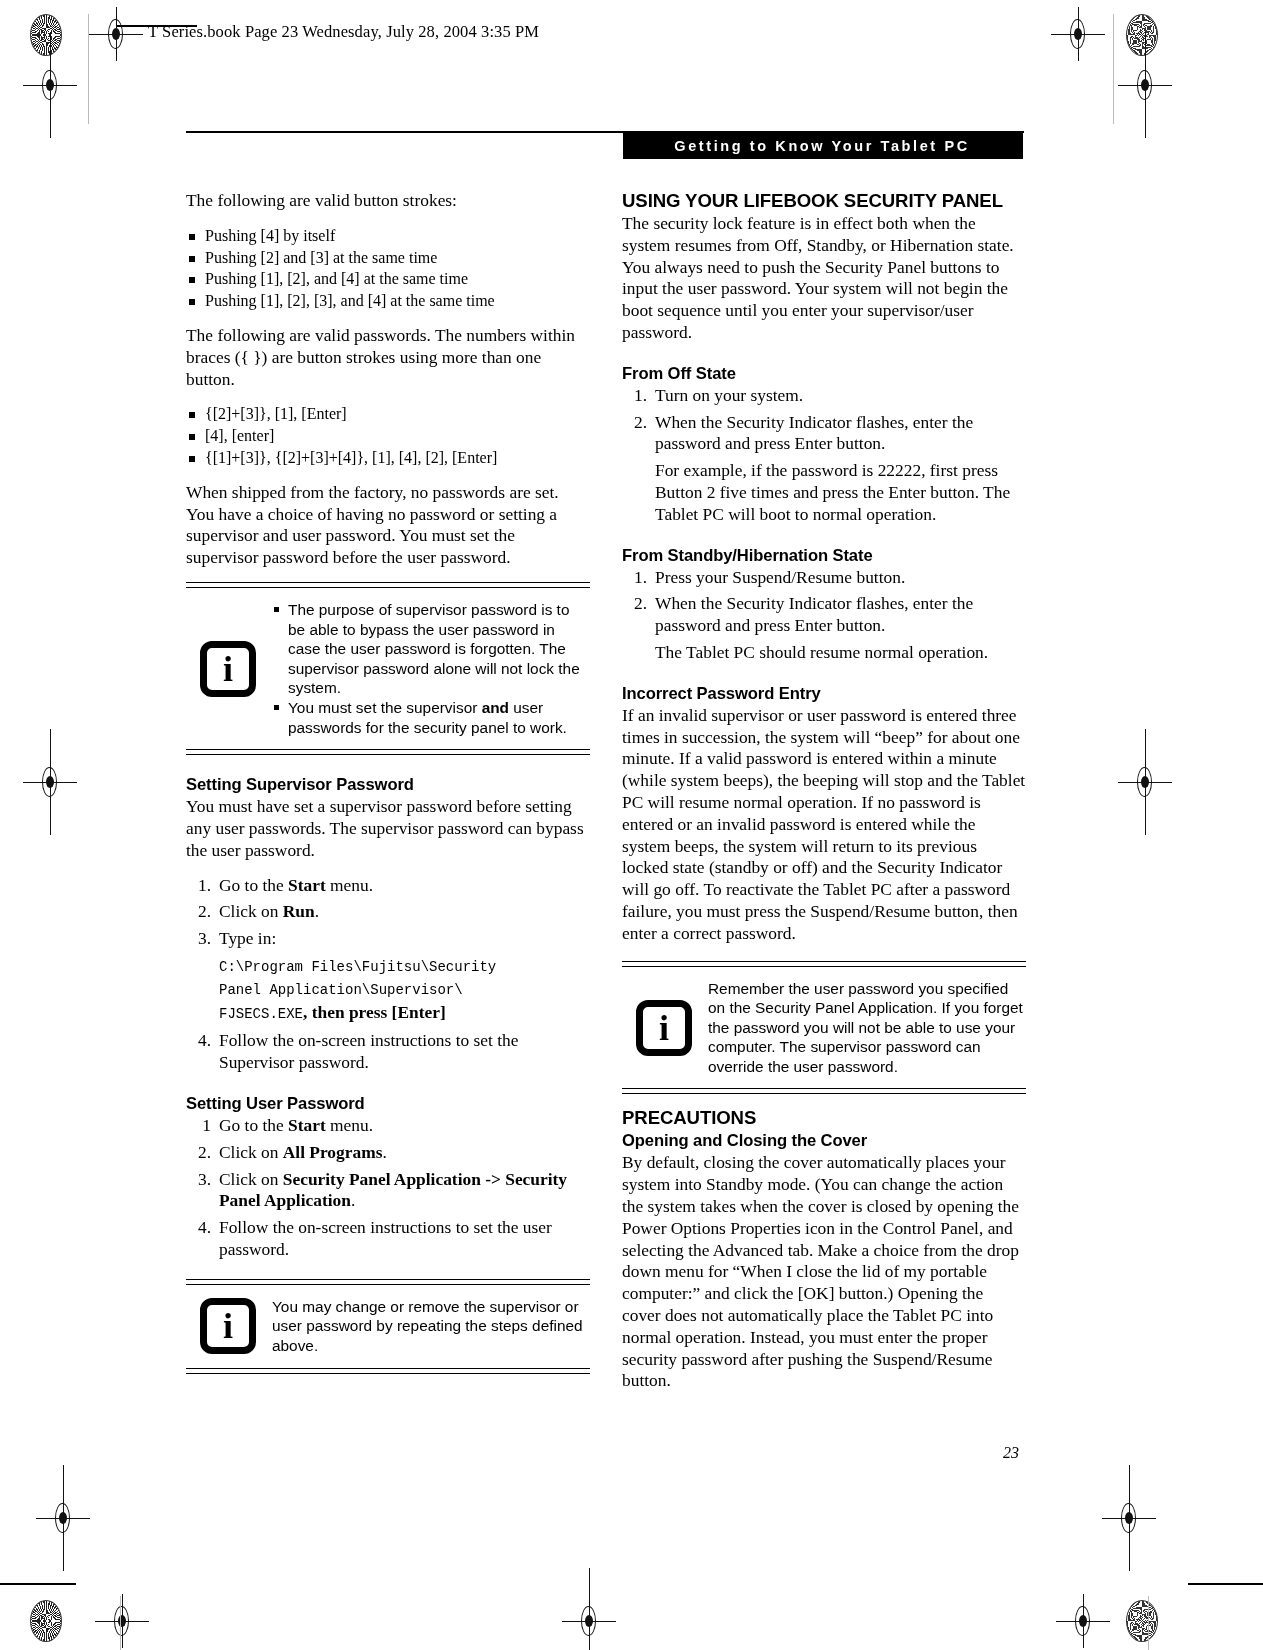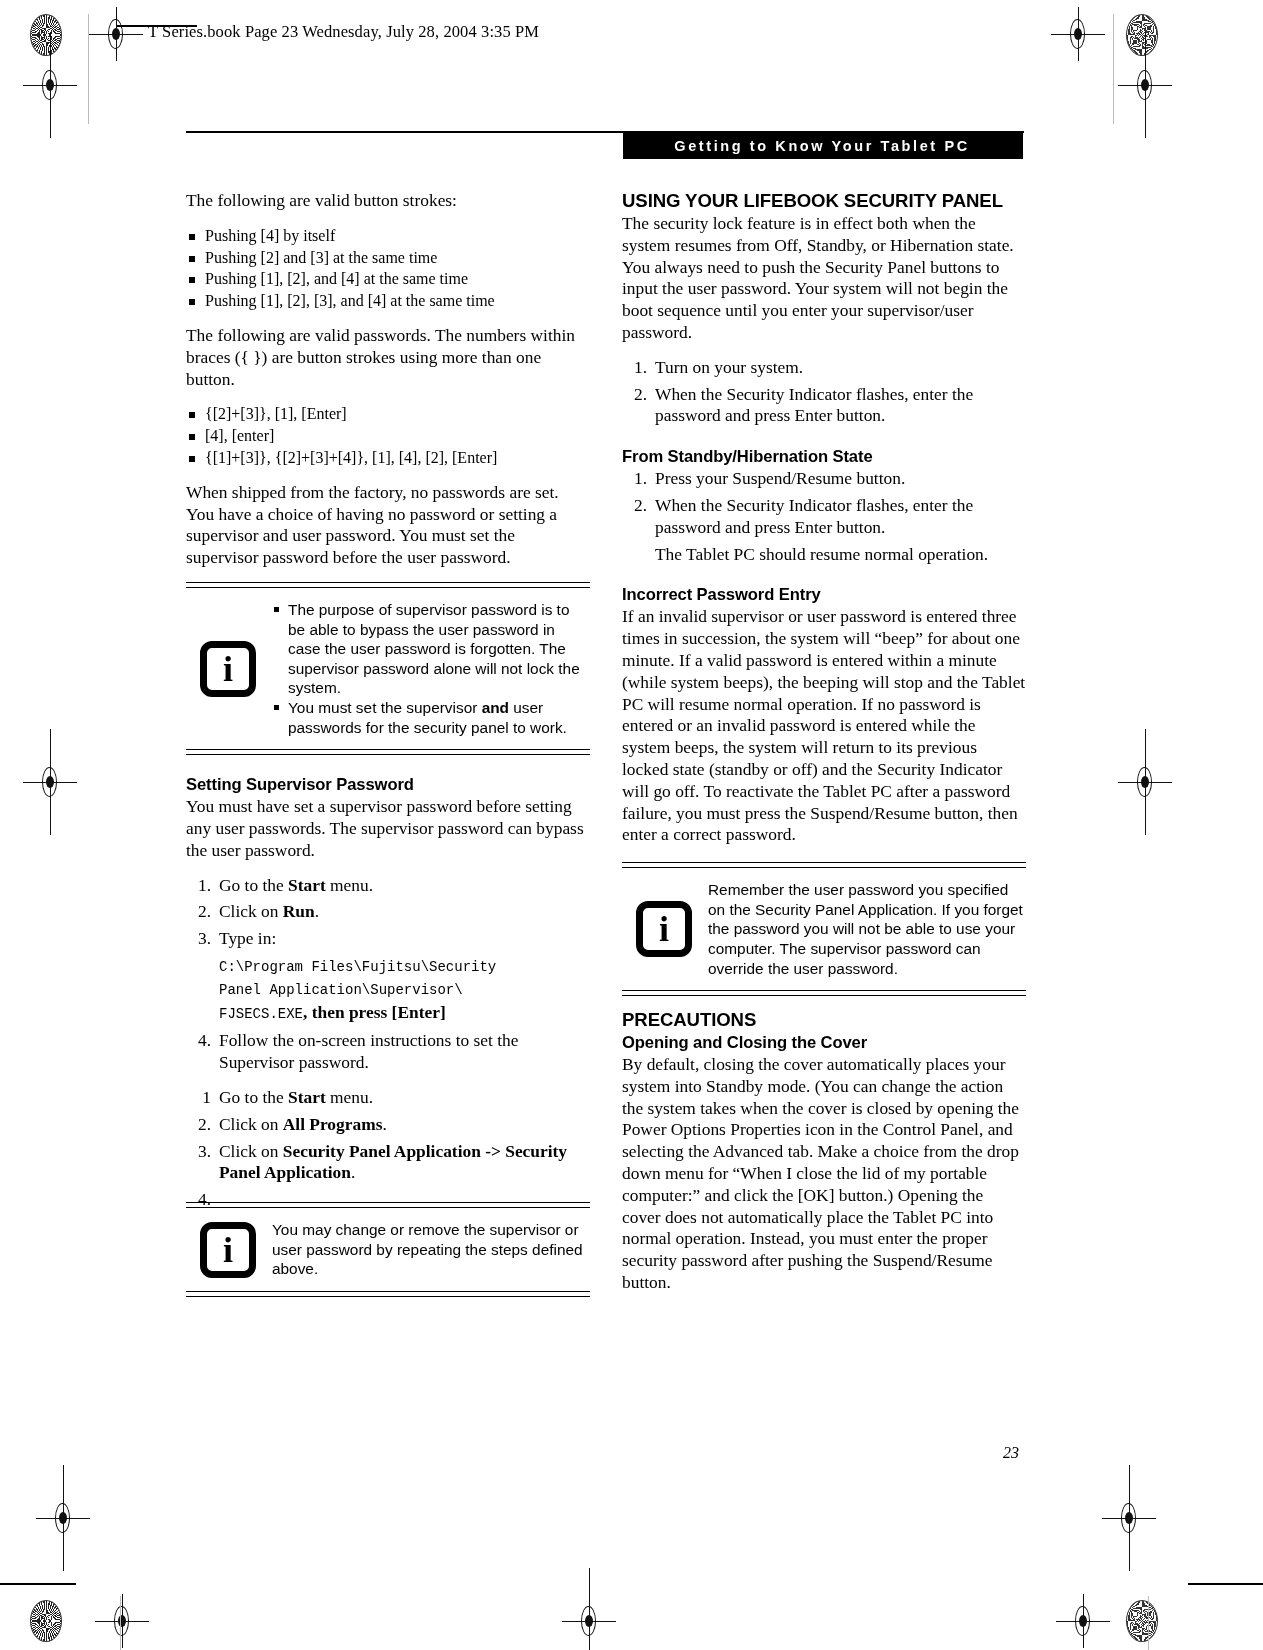--- a/index.html
+++ b/index.html
@@ -408,33 +408,34 @@
       </li>
       <li>
         <span class="num">3.</span><span>Type in:</span>
         <span class="sub"><span class="code">C:\Program Files\Fujitsu\Security</span><br><span class="code">Panel Application\Supervisor\</span><br><span class="code">FJSECS.EXE</span><b>, then press [Enter]</b></span>
       </li>
       <li>
         <span class="num">4.</span><span>Follow the on-screen instructions to set the Supervisor password.</span>
       </li>
     </ol>
 
+    <h2 class="h2 spaced">Setting User Password</h2>
 
     <ol class="num">
       <li>
         <span class="num">1</span><span>Go to the </span><b>Start</b><span> menu.</span>
       </li>
       <li>
         <span class="num">2.</span><span>Click on </span><b>All Programs</b><span>.</span>
       </li>
       <li>
         <span class="num">3.</span><span>Click on </span><b>Security Panel Application -&gt; Security Panel Application</b><span>.</span>
       </li>
       <li>
-        <span class="num">4.</span>
+        <span class="num">4.</span><span>Follow the on-screen instructions to set the user password.</span>
       </li>
     </ol>
 
     <div class="notebox" style="margin-top:18px;">
       <div class="dbl-rule"></div>
       <div class="note-inner">
         <div class="note-icon">
           <div class="glyph">i</div>
         </div>
         <div class="note-text">You may change or remove the supervisor or user password by repeating the steps defined above.</div>
@@ -442,26 +443,28 @@
       <div class="dbl-rule"></div>
     </div>
 
   </div>
 
   <div class="col col-right">
 
     <h1 class="h1">USING YOUR LIFEBOOK SECURITY PANEL</h1>
     <p class="body-text">The security lock feature is in effect both when the system resumes from Off, Standby, or Hibernation state. You always need to push the Security Panel buttons to input the user password. Your system will not begin the boot sequence until you enter your supervisor/user password.</p>
 
+    <h2 class="h2 spaced">From Off State</h2>
     <ol class="num">
       <li>
         <span class="num">1.</span><span>Turn on your system.</span>
       </li>
       <li>
         <span class="num">2.</span><span>When the Security Indicator flashes, enter the password and press Enter button.</span>
+        <span class="sub">For example, if the password is 22222, first press Button 2 five times and press the Enter button. The Tablet PC will boot to normal operation.</span>
       </li>
     </ol>
 
     <h2 class="h2 spaced">From Standby/Hibernation State</h2>
     <ol class="num">
       <li>
         <span class="num">1.</span><span>Press your Suspend/Resume button.</span>
       </li>
       <li>
         <span class="num">2.</span><span>When the Security Indicator flashes, enter the password and press Enter button.</span>

